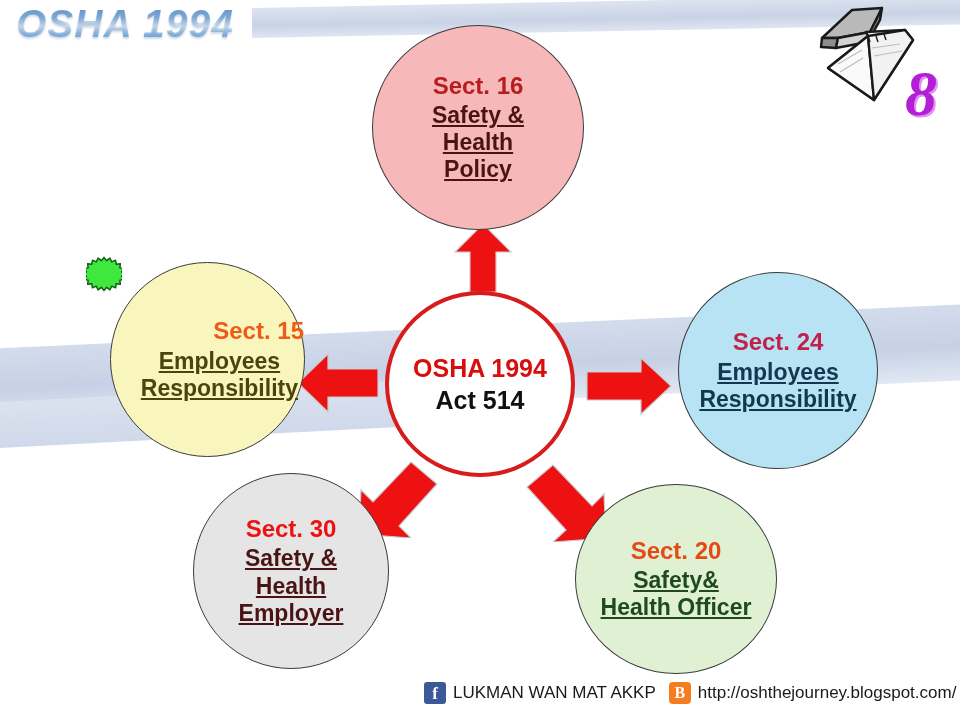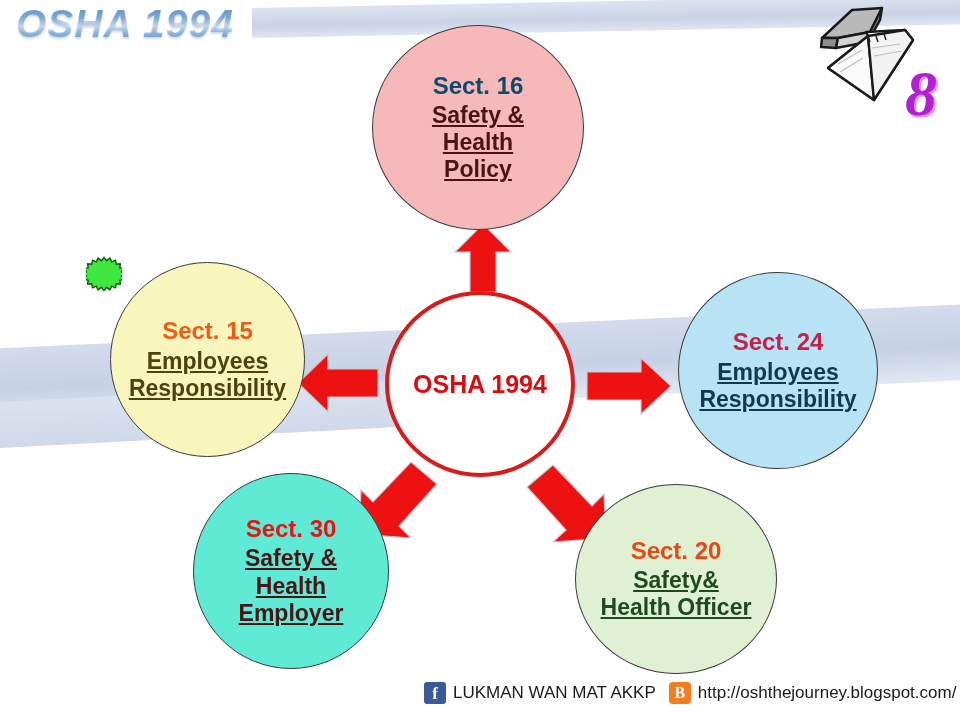--- a/index.html
+++ b/index.html
@@ -136,26 +136,26 @@
   }
   .node .body-txt {
     font-weight: bold;
     font-size: 23px;
     padding: 0 6px;
     text-decoration: underline;
   }
   .node .body-txt div { white-space: nowrap; }
 
   #node-top    { left: 372px; top: 25px;  width: 212px; height: 205px; background: #f6b8b8; }
-  #node-left   { left: 110px; top: 262px; width: 195px; height: 195px; background: #f8f6bd; }
+  #node-left   { left: 110px; top: 262px; width: 195px; height: 195px; background: #f8f6bd; align-items: flex-end; }
   #node-right  { left: 678px; top: 272px; width: 200px; height: 197px; background: #b7e3f5; }
-  #node-bl     { left: 193px; top: 473px; width: 196px; height: 196px; background: #5eead4; }
+  #node-bl     { left: 193px; top: 473px; width: 196px; height: 196px; background: #e5e5e5; }
   #node-br     { left: 575px; top: 484px; width: 202px; height: 190px; background: #dff0d3; }
 
-  #node-top   .sect { color: #0c4a6e; }
+  #node-top   .sect { color: #b91c1c; }
   #node-top   .body-txt { color: #4a1414; }
   #node-left  .sect { color: #ef5a16; }
   #node-left  .body-txt { color: #4a4410; }
   #node-right .sect { color: #c42148; }
   #node-right .body-txt { color: #12374f; }
   #node-bl    .sect { color: #ee1111; }
   #node-bl    .body-txt { color: #4a1414; }
   #node-br    .sect { color: #e64a14; }
   #node-br    .body-txt { color: #1e4a1e; }
 
@@ -318,20 +318,21 @@
   <div class="node" id="node-br">
     <div class="sect">Sect. 20</div>
     <div class="body-txt">
       <div>Safety&amp;</div>
       <div>Health Officer</div>
     </div>
   </div>
 
   <div id="node-center">
     <div class="c-title">OSHA 1994</div>
+    <div class="c-line">Act 514</div>
   </div>
 
   <div class="footer">
     <span class="fb-icon">f</span>
     <span class="fb-name">LUKMAN WAN MAT AKKP</span>
     <span class="bl-icon">B</span>
     <span>http://oshthejourney.blogspot.com/</span>
   </div>
 
 </div>

